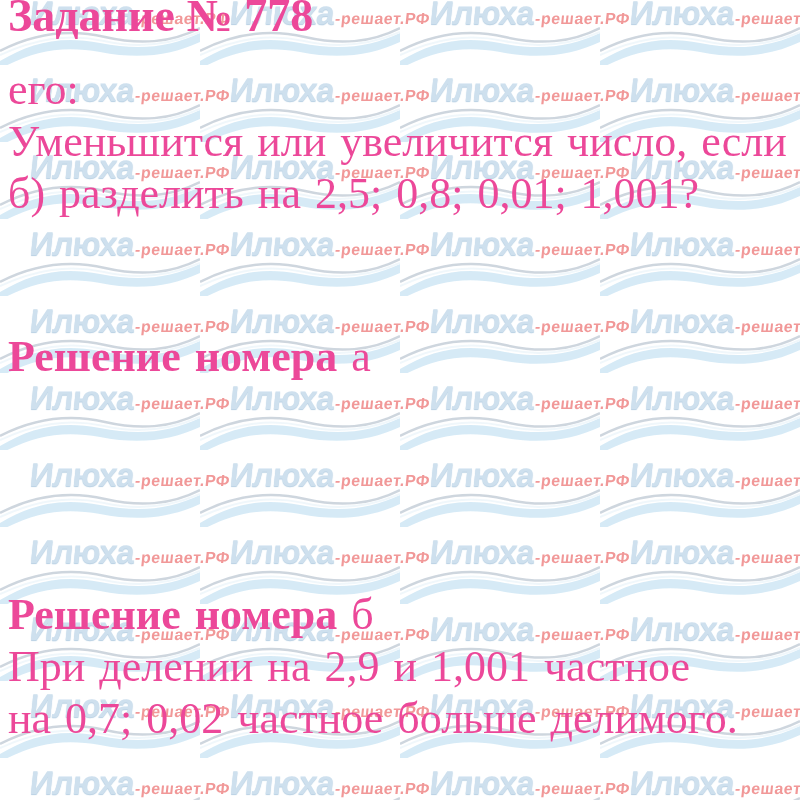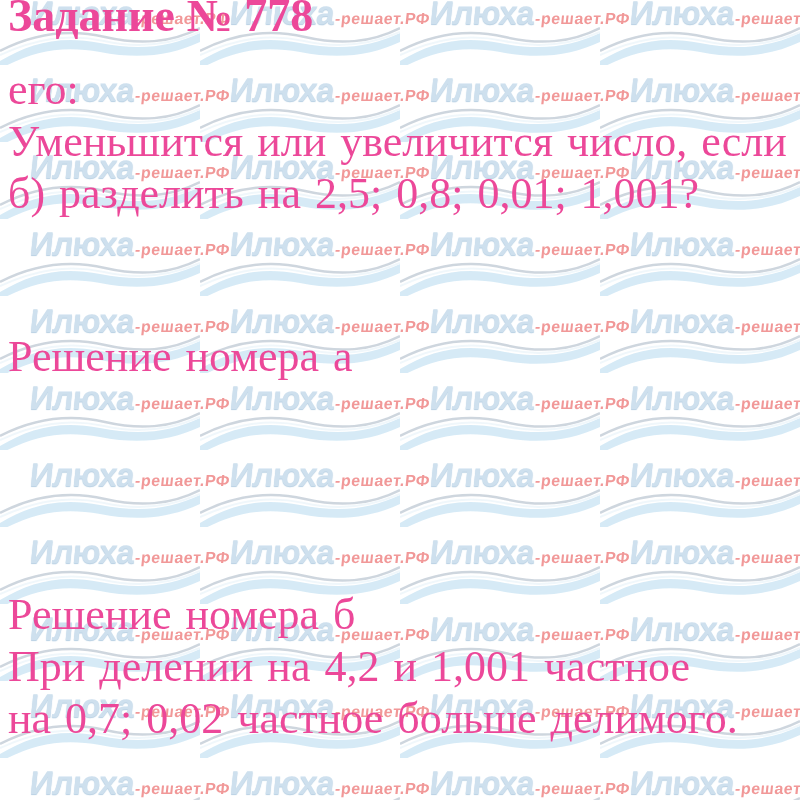--- a/index.html
+++ b/index.html
@@ -23,21 +23,21 @@
   .wm-wave { position:absolute; left:0; top:24px; opacity:.85; }
 
   
   .content { position:absolute; inset:0; z-index:2; color:#141414; }
   .title {
     position:absolute; left:8px; top:-10px; margin:0;
     font-size:46px; font-weight:bold; line-height:52px; white-space:nowrap;
   }
   .block { position:absolute; left:8px; margin:0; font-size:44px; line-height:52px; }
   .block p { margin:0; white-space:nowrap; word-spacing:3px; }
-  .bold { font-weight:normal; }
+  .bold { font-weight:bold; }
   #problem-block   { top:64px;  }
   #solution-a-block{ top:331px; }
   #solution-b-block{ top:589px; }
 </style>
 </head>
 <body>
 
 <div class="page" style="background: rgb(255, 255, 255);">
 
   <div id="watermark-layer">
@@ -404,18 +404,18 @@
       <p>Уменьшится или увеличится число, если</p>
       <p>б) разделить на 2,5; 0,8; 0,01; 1,001?</p>
     </section>
 
     <section class="block" id="solution-a-block">
       <p><span class="bold">Решение номера</span><span> а</span></p>
     </section>
 
     <section class="block" id="solution-b-block">
       <p><span class="bold">Решение номера</span><span> б</span></p>
-      <p>При делении на 4,2 и 1,001 частное</p>
+      <p>При делении на 2,9 и 1,001 частное</p>
       <p>на 0,7; 0,02 частное больше делимого.</p>
     </section>
 
   </main>
 </div>
 
 </body></html>

